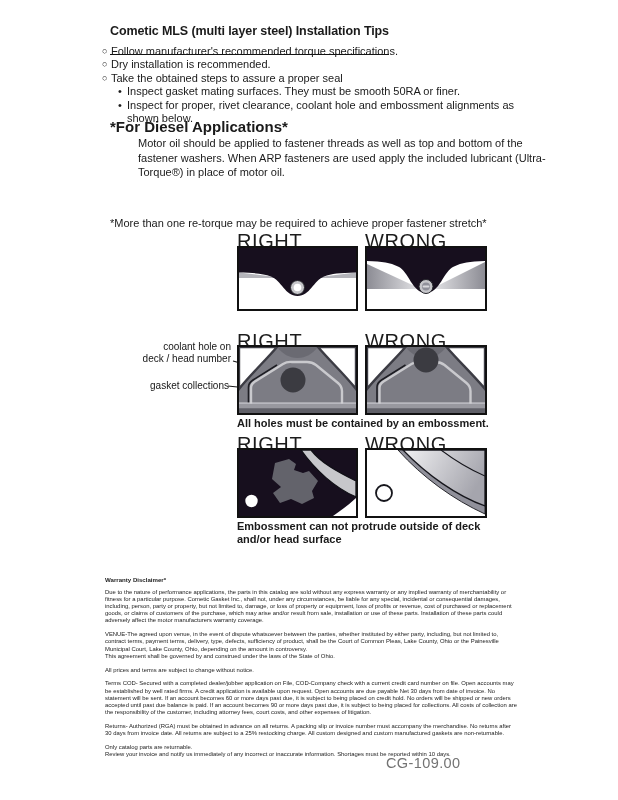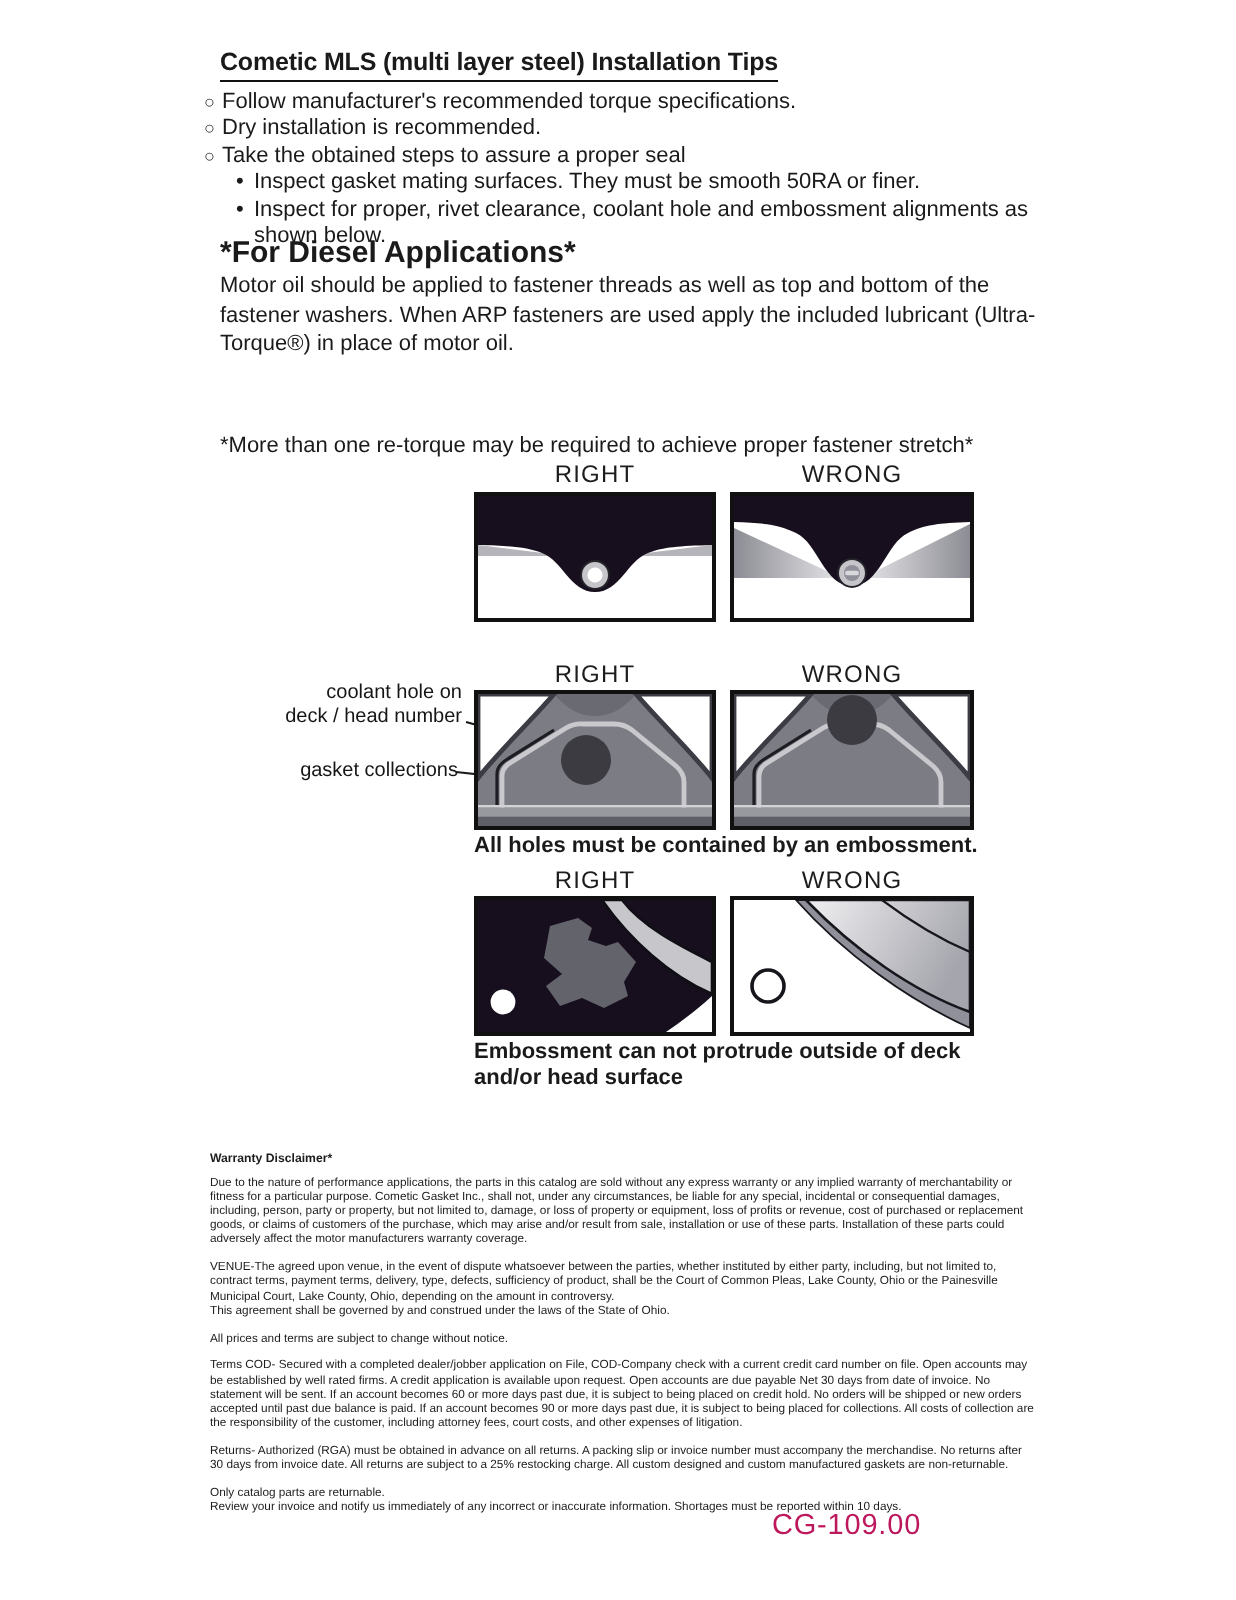--- a/index.html
+++ b/index.html
@@ -5,47 +5,47 @@
   html,body { margin:0; padding:0; background:#e8e8e8; }
   .page {
     position:relative; width:618px; height:800px; margin:0 auto;
     background:#ffffff; overflow:hidden;
     font-family:"Liberation Sans", sans-serif; color:#1a1a1a;
   }
   .abs { position:absolute; }
 
   .title {
     left:110px; top:24px; font-size:12.5px; font-weight:bold;
-    letter-spacing:-0.1px; border-bottom:1.6px solid #111; padding-bottom:2px;
+    letter-spacing:-0.1px; border-bottom:1.6px solid #111; padding-bottom:16px;
   }
 
   .bullets { left:102px; top:45px; width:430px; font-size:11px; line-height:13.4px; }
   .bullet-row { display:flex; }
   .bullet-row .mk { width:9px; flex:0 0 9px; font-size:9px; line-height:13.4px; }
   .bullet-row.sub { margin-left:16px; }
   .bullet-row.sub .mk { font-size:11px; }
 
   .diesel-heading { left:110px; top:118px; font-size:15px; font-weight:bold; }
   .para { left:110px; width:412px; font-size:11px; line-height:14.6px; }
-  .p1 { top:136px; }
+  .p1 { top:136px;margin-left:28px; }
   .p2 { top:169px; }
   .note { top:216px; }
 
-  .rw-label { top:0; width:121px; text-align:center; font-size:12px; letter-spacing:0.6px; color:#1c1c1c; }
+  .rw-label { top:0; width:121px; font-size:20px; letter-spacing:0.6px; color:#1c1c1c; }
   .dbox { width:121px; height:65px; border:2px solid #111; box-sizing:border-box; background:#fff; }
   .dbox svg { display:block; width:100%; height:100%; }
   .caption { font-size:11px; font-weight:bold; line-height:12.5px; white-space:pre-line; }
 
   .ann-label { font-size:10px; line-height:11.6px; text-align:right; white-space:pre-line; color:#161616; }
 
   .warranty { left:105px; top:576px; width:414px; font-size:5.9px; line-height:7.1px; color:#1c1c1c; }
   .warranty .w-head { font-weight:bold; margin-bottom:6px; font-size:6.1px; }
   .warranty p { margin:0 0 6.8px 0; white-space:pre-line; }
 
-  .footer-num { left:386px; top:755px; font-size:14.5px; letter-spacing:0.4px; color:#be185d; }
+  .footer-num { left:386px; top:755px; font-size:14.5px; letter-spacing:0.4px; color:#737373; }
 </style>
 </head>
 <body>
 
 <div class="page">
 
   <div class="abs title">Cometic MLS (multi layer steel) Installation Tips</div>
 
   <div class="abs bullets">
     <div class="bullet-row">

